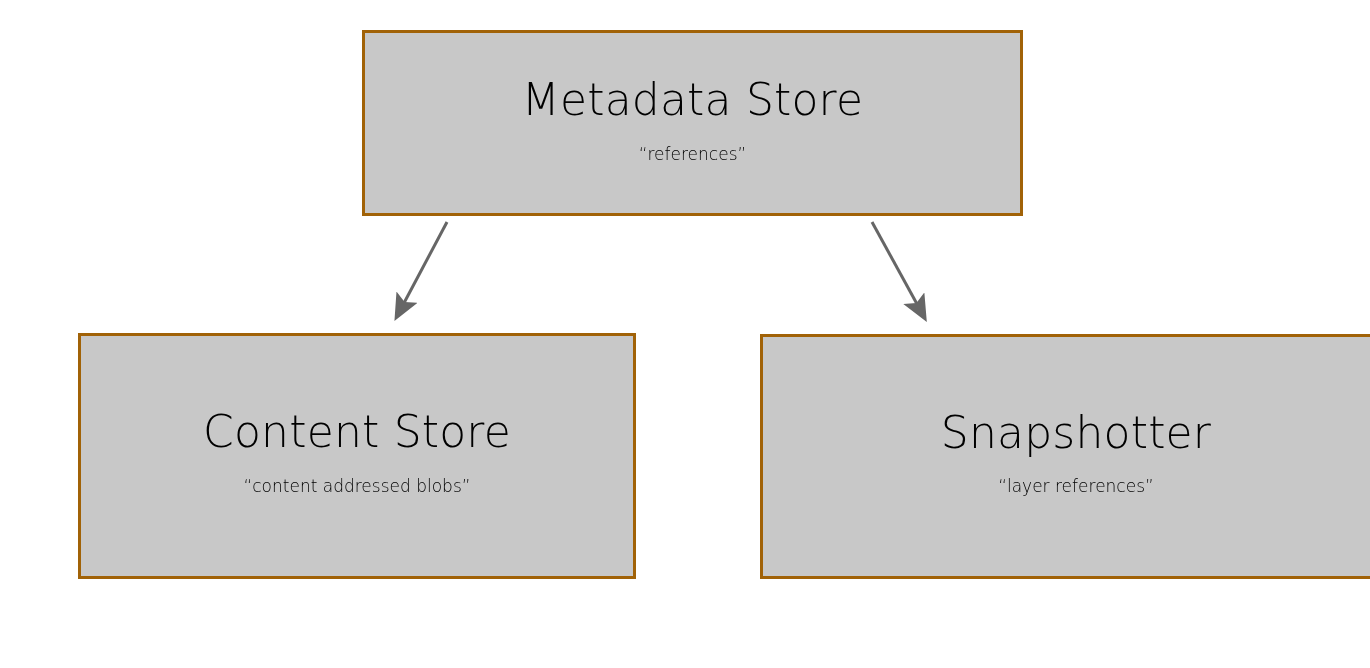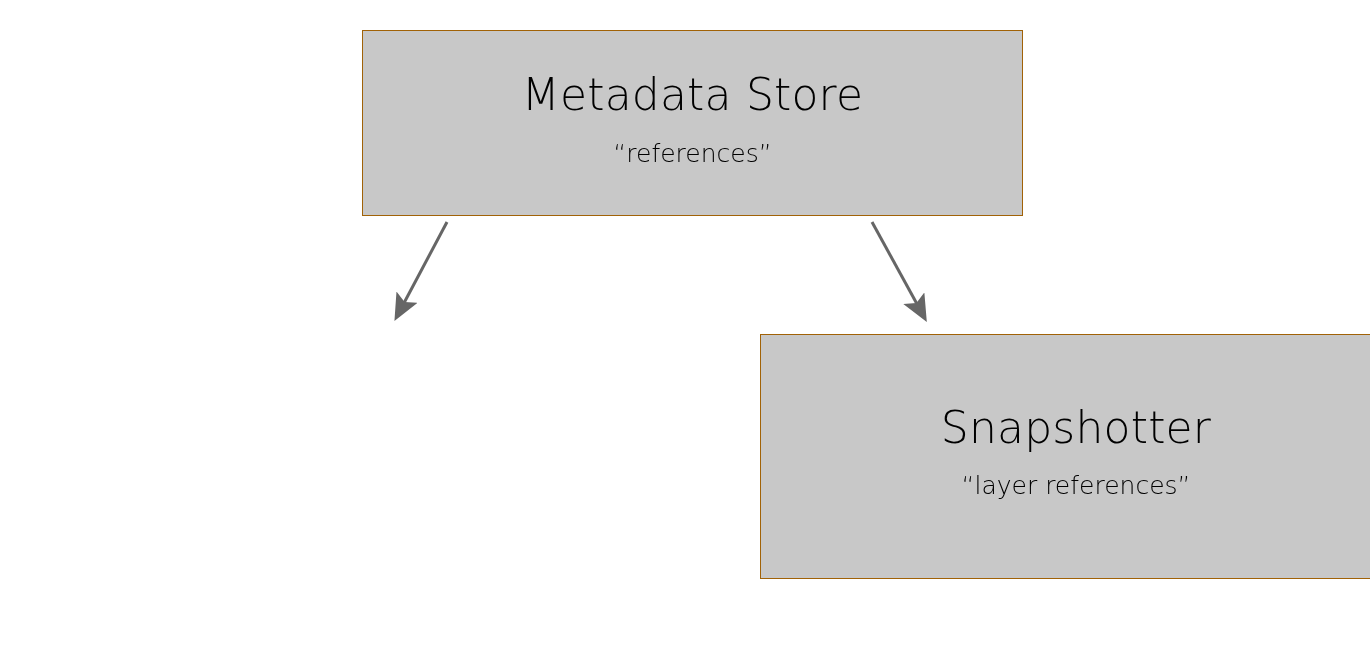--- a/index.html
+++ b/index.html
@@ -15,37 +15,37 @@
   }
   #diagram {
     position: relative;
     width: 1370px;
     height: 668px;
   }
   .node {
     position: absolute;
     box-sizing: border-box;
     background: #c8c8c8;
-    border: 1px solid #a16207;
+    border: 3px solid #a16207;
     display: flex;
     flex-direction: column;
     align-items: center;
     justify-content: center;
   }
   .node-title {
     font-size: 44px;
     font-weight: 300;
     font-stretch: condensed;
     color: #000000;
     line-height: 1.08;
     letter-spacing: 0.2px;
     white-space: nowrap;
   }
   .node-subtitle {
-    font-size: 25px;
+    font-size: 17px;
     font-weight: 300;
     font-stretch: condensed;
     color: #000000;
     line-height: 1.2;
     margin-top: 20px;
     white-space: nowrap;
   }
   #node-metadata-store {
     left: 362px;
     top: 30px;
@@ -101,20 +101,26 @@
     <line x1="872" y1="222" x2="917" y2="304" stroke="#666666" stroke-width="3" marker-end="url(#arrowhead)"></line>
   </svg>
 
   <div class="node" id="node-metadata-store">
     <div class="node-inner">
       <div class="node-title">Metadata Store</div>
       <div class="node-subtitle">“references”</div>
     </div>
   </div>
 
+  <div class="node" id="node-content-store">
+    <div class="node-inner">
+      <div class="node-title">Content Store</div>
+      <div class="node-subtitle">“content addressed blobs”</div>
+    </div>
+  </div>
 
   <div class="node" id="node-snapshotter">
     <div class="node-inner">
       <div class="node-title">Snapshotter</div>
       <div class="node-subtitle">“layer references”</div>
     </div>
   </div>
 
 </div>
 

